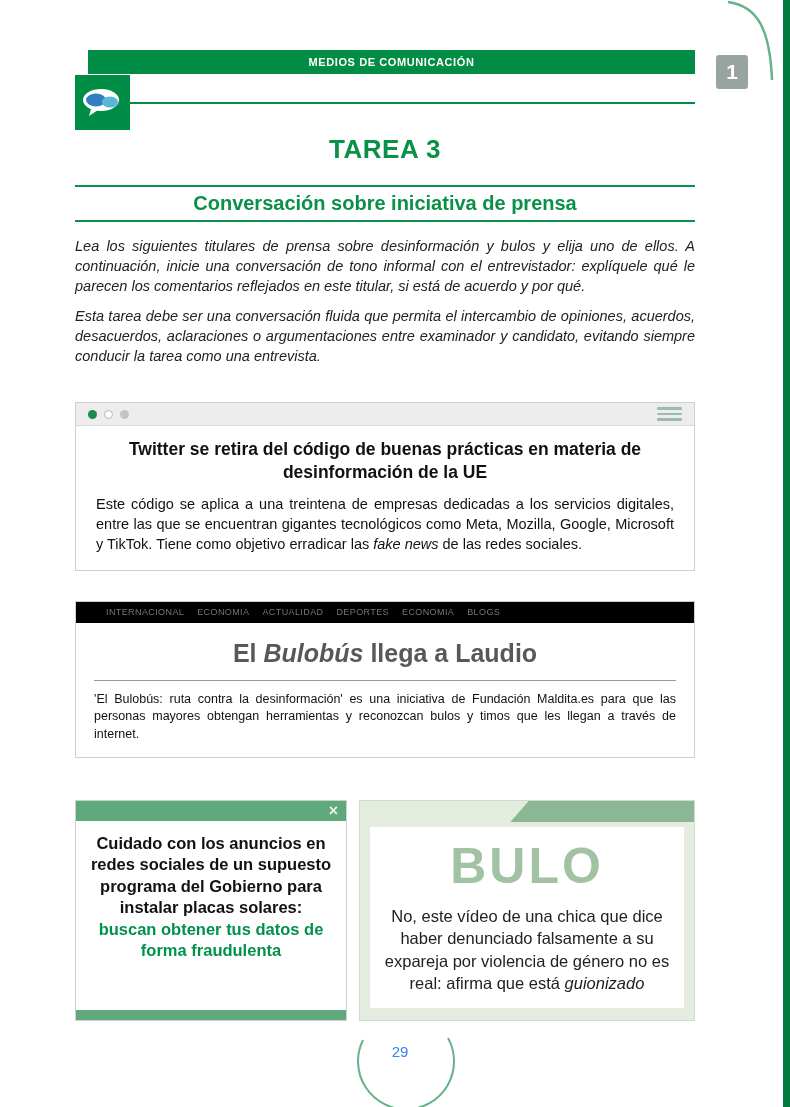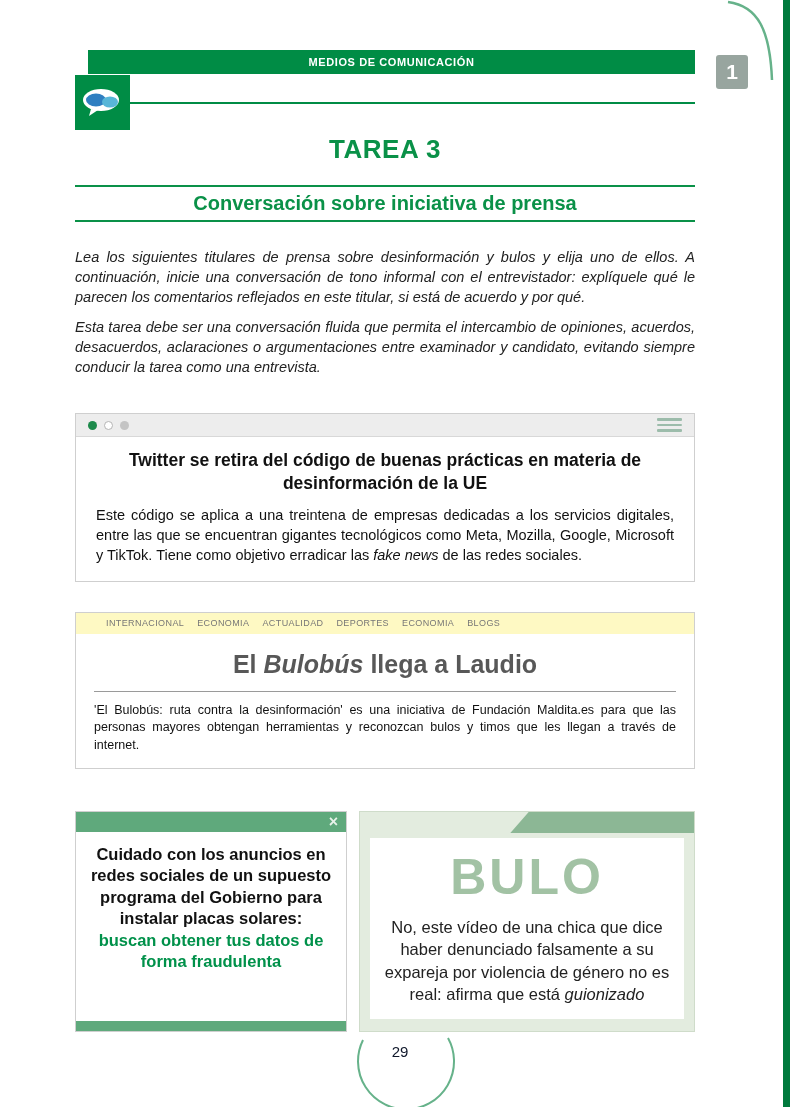--- a/index.html
+++ b/index.html
@@ -31,42 +31,42 @@
   .logo {
     position:absolute; left:-13px; top:1px; width:55px; height:55px; background:#008c45;
     display:flex; align-items:center; justify-content:center; z-index:2;
   }
   .tarea-title { margin-top:30px; text-align:center; color:#0a9148; font-size:26px; font-weight:bold; letter-spacing:.5px; }
 
   .section-head { margin-top:20px; }
   .section-head .rule { height:2px; background:#0a9148; }
   .section-title { text-align:center; color:#0a9148; font-size:20px; font-weight:bold; padding:5px 0; }
 
-  .instr { margin-top:25px; font-style:italic; font-size:14.5px; line-height:1.38; color:#222; text-align:justify; }
+  .instr { margin-top:14px; font-style:italic; font-size:14.5px; line-height:1.38; color:#222; text-align:justify; }
   .instr + .instr { margin-top:10px; }
 
   
   .card { border:1px solid #cfcfcf; background:#fff; }
   .card1 { margin-top:36px; }
   .browser-bar { height:23px; background:#ededed; border-bottom:1px solid #d8d8d8;
     display:flex; align-items:center; padding:0 12px; }
   .dots { display:flex; gap:7px; align-items:center; }
   .dot { width:9px; height:9px; border-radius:50%; }
   .dot-1 { background:#1d8a4b; }
   .dot-2 { background:#fff; border:1.5px solid #b5b5b5; }
   .dot-3 { background:#c4c4c4; }
   .hamburger { margin-left:auto; width:25px; display:flex; flex-direction:column; gap:3px; }
   .hamburger span { display:block; height:2.5px; background:#9cbcab; border-radius:1px; }
   .card1-body { padding:12px 20px 16px; }
   .card1-headline { text-align:center; font-weight:bold; font-size:17.5px; line-height:1.3; color:#111; }
   .card1-text { margin-top:10px; font-size:14.5px; line-height:1.38; text-align:justify; color:#111; }
 
   
   .card2 { margin-top:30px; }
-  .news-nav { height:21px; background:#fef9c3; display:flex; align-items:center; gap:13px;
+  .news-nav { height:21px; background:#000000; display:flex; align-items:center; gap:13px;
     padding:0 0 0 30px; font-size:9px; color:#777; letter-spacing:.4px; }
   .card2-headline { text-align:center; color:#585858; font-weight:bold; font-size:25px; padding:16px 10px 12px; }
   .card2-rule { height:1px; background:#9a9a9a; margin:0 18px; }
   .card2-text { padding:10px 18px 14px; font-size:12.5px; line-height:1.4; text-align:justify; color:#111; }
 
   
   .bottom-row { margin-top:42px; display:flex; gap:12px; align-items:stretch; }
   .card3 { width:272px; display:flex; flex-direction:column; min-height:214px; }
   .card3-top { height:20px; background:#5fa97c; position:relative; }
   .close-x { position:absolute; right:8px; top:0; color:#e8f2ea; font-size:16px; font-weight:bold; line-height:20px; }
@@ -76,21 +76,21 @@
 
   .card4 { flex:1; background:#e3ecdf; position:relative; padding:26px 10px 12px; min-height:214px; border:1px solid #cfdcca; }
   .ribbon { position:absolute; top:0; right:0; width:55%; height:21px; background:#8cb795;
     clip-path:polygon(10% 0, 100% 0, 100% 100%, 0 100%); }
   .card4-inner { background:#fff; min-height:172px; padding:10px 0 14px; }
   .bulo-title { text-align:center; font-weight:bold; font-size:50px; letter-spacing:3px; color:#a2c2a4; }
   .card4-text { margin-top:10px; text-align:center; font-size:16.5px; line-height:1.35; color:#222; }
 
   
   .pagenum-wrap { position:absolute; left:330px; top:1025px; width:140px; height:82px; }
-  .pagenum { position:absolute; left:0; right:0; top:18px; text-align:center; font-size:15px; color:#0f172a; }
+  .pagenum { position:absolute; left:0; right:0; top:18px; text-align:center; font-size:15px; color:#3b82f6; }
 </style>
 </head>
 <body>
 
 <div class="page">
 
   <div class="right-strip"></div>
 
   <svg class="corner-arc-svg" viewBox="0 0 90 90">
     <path d="M28,2 C58,6 70,30 72,80" fill="none" stroke="#66b28a" stroke-width="2.5"></path>

